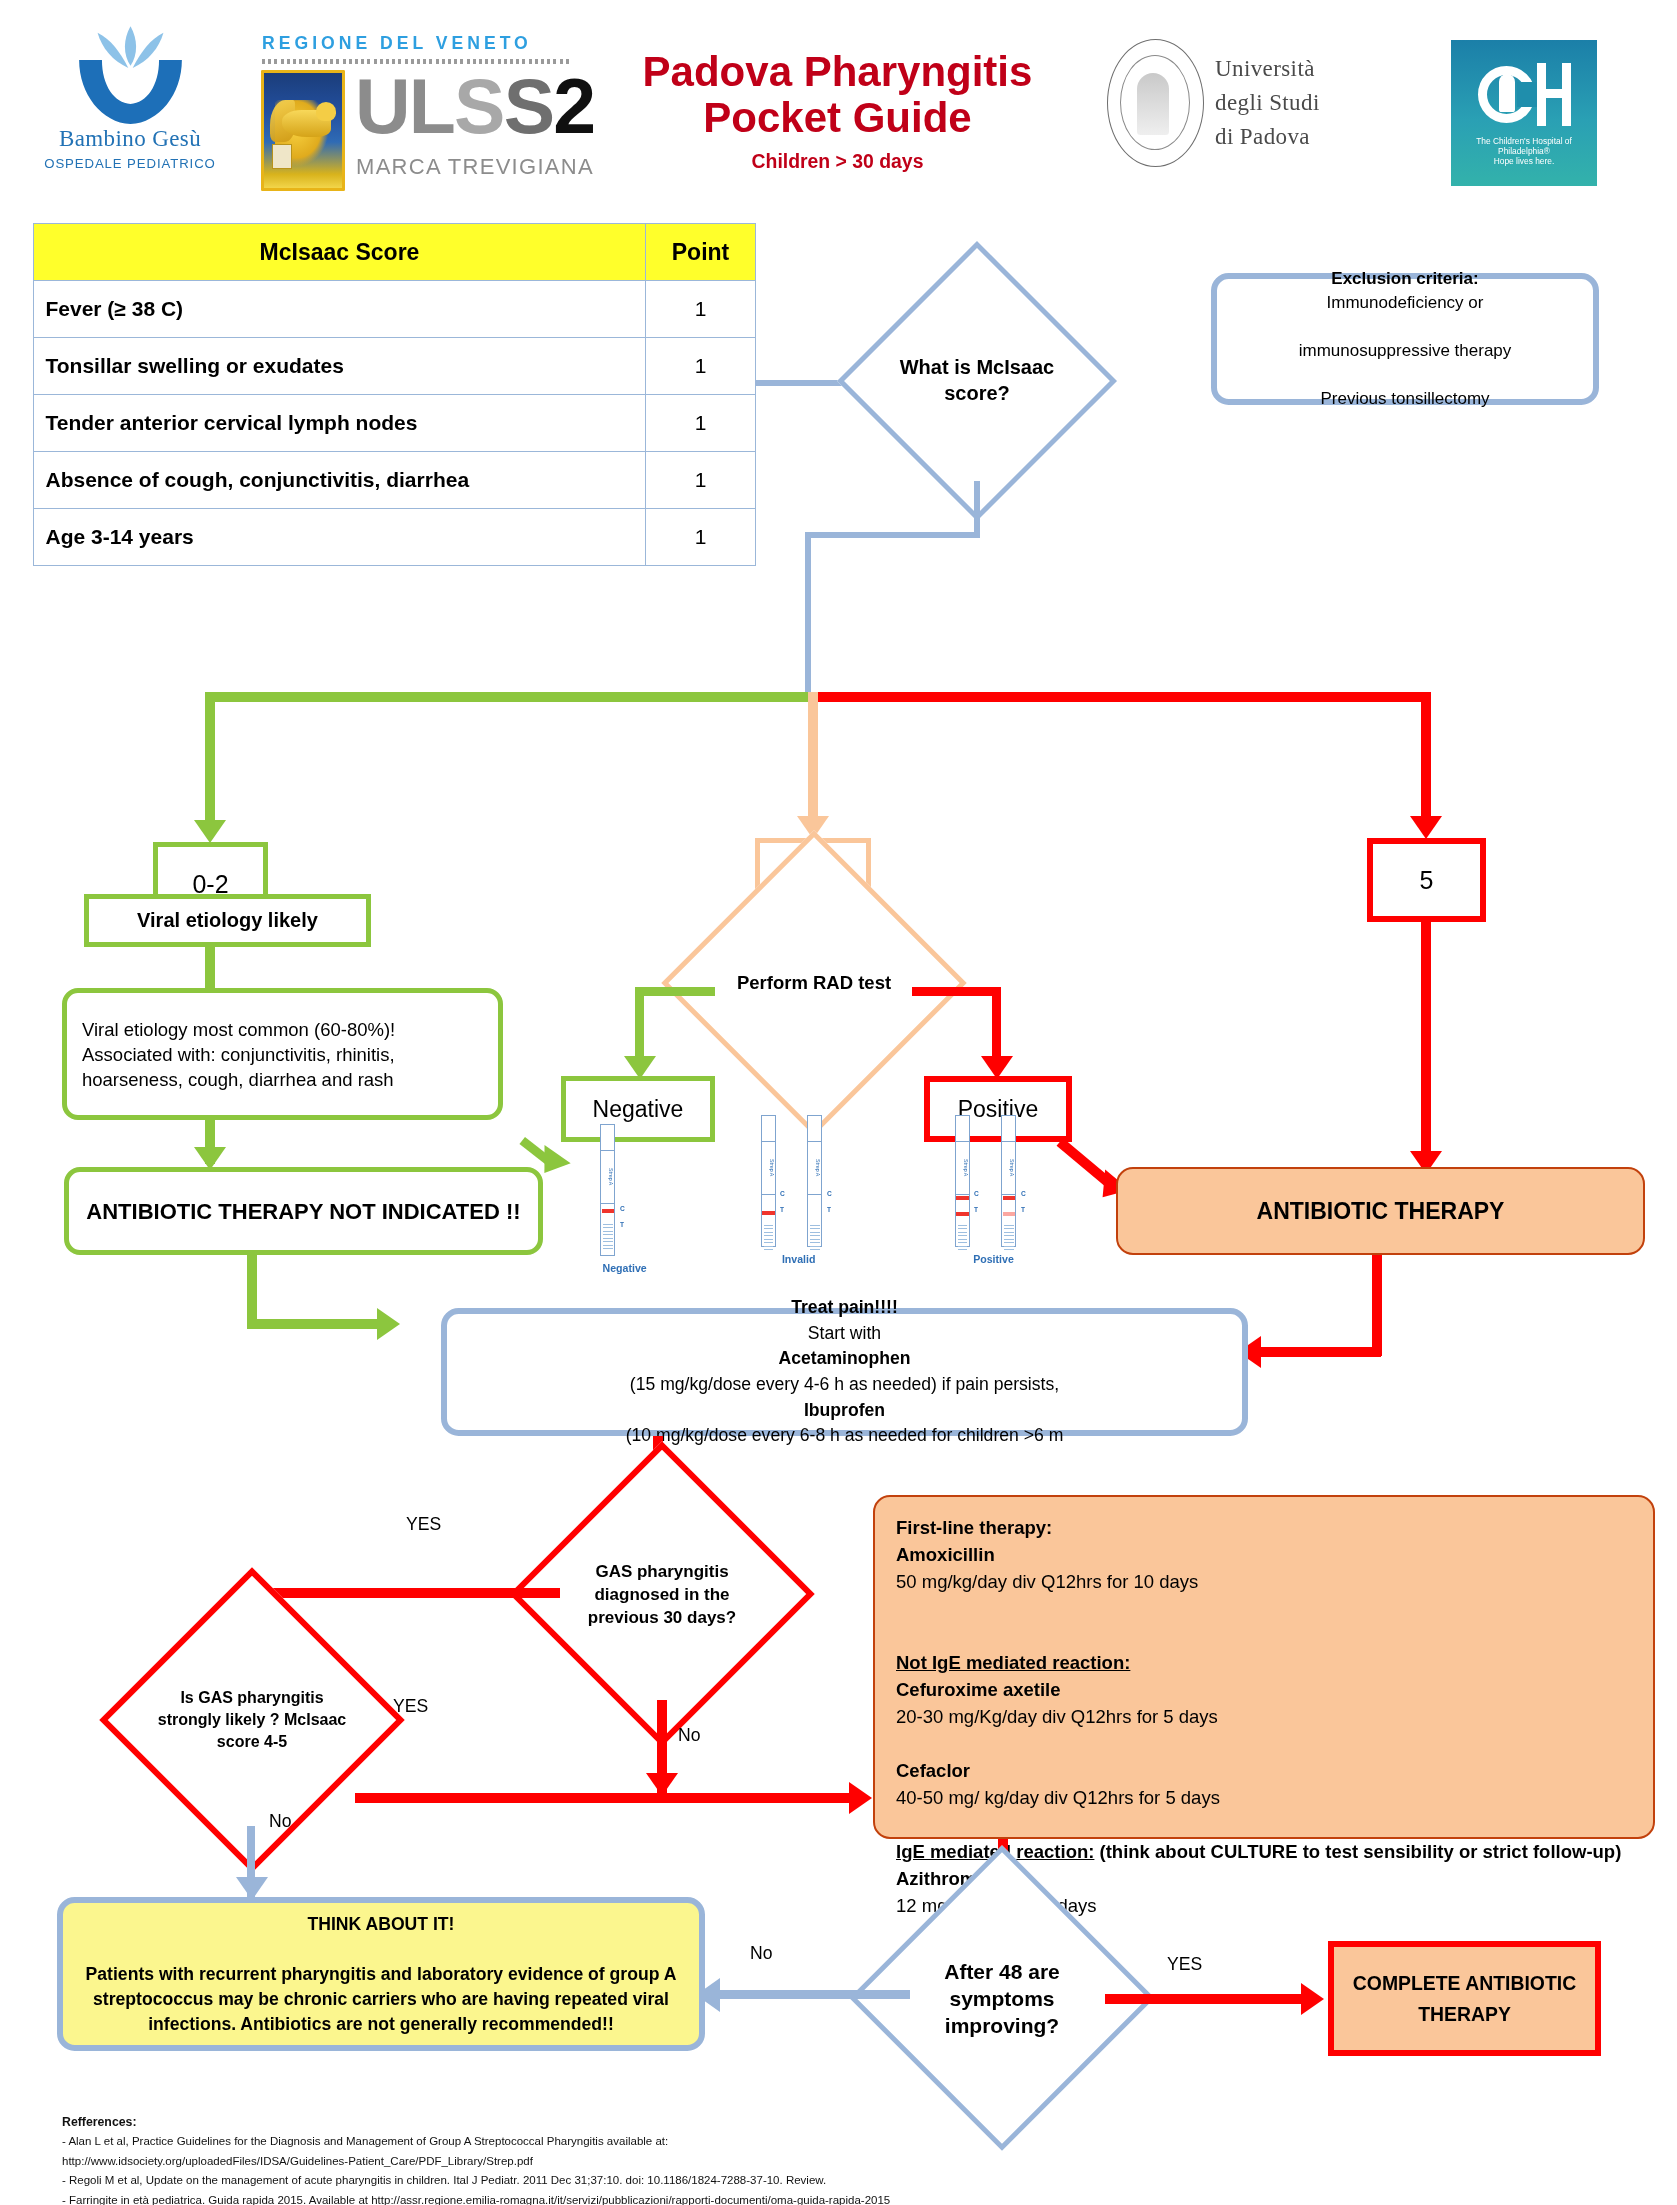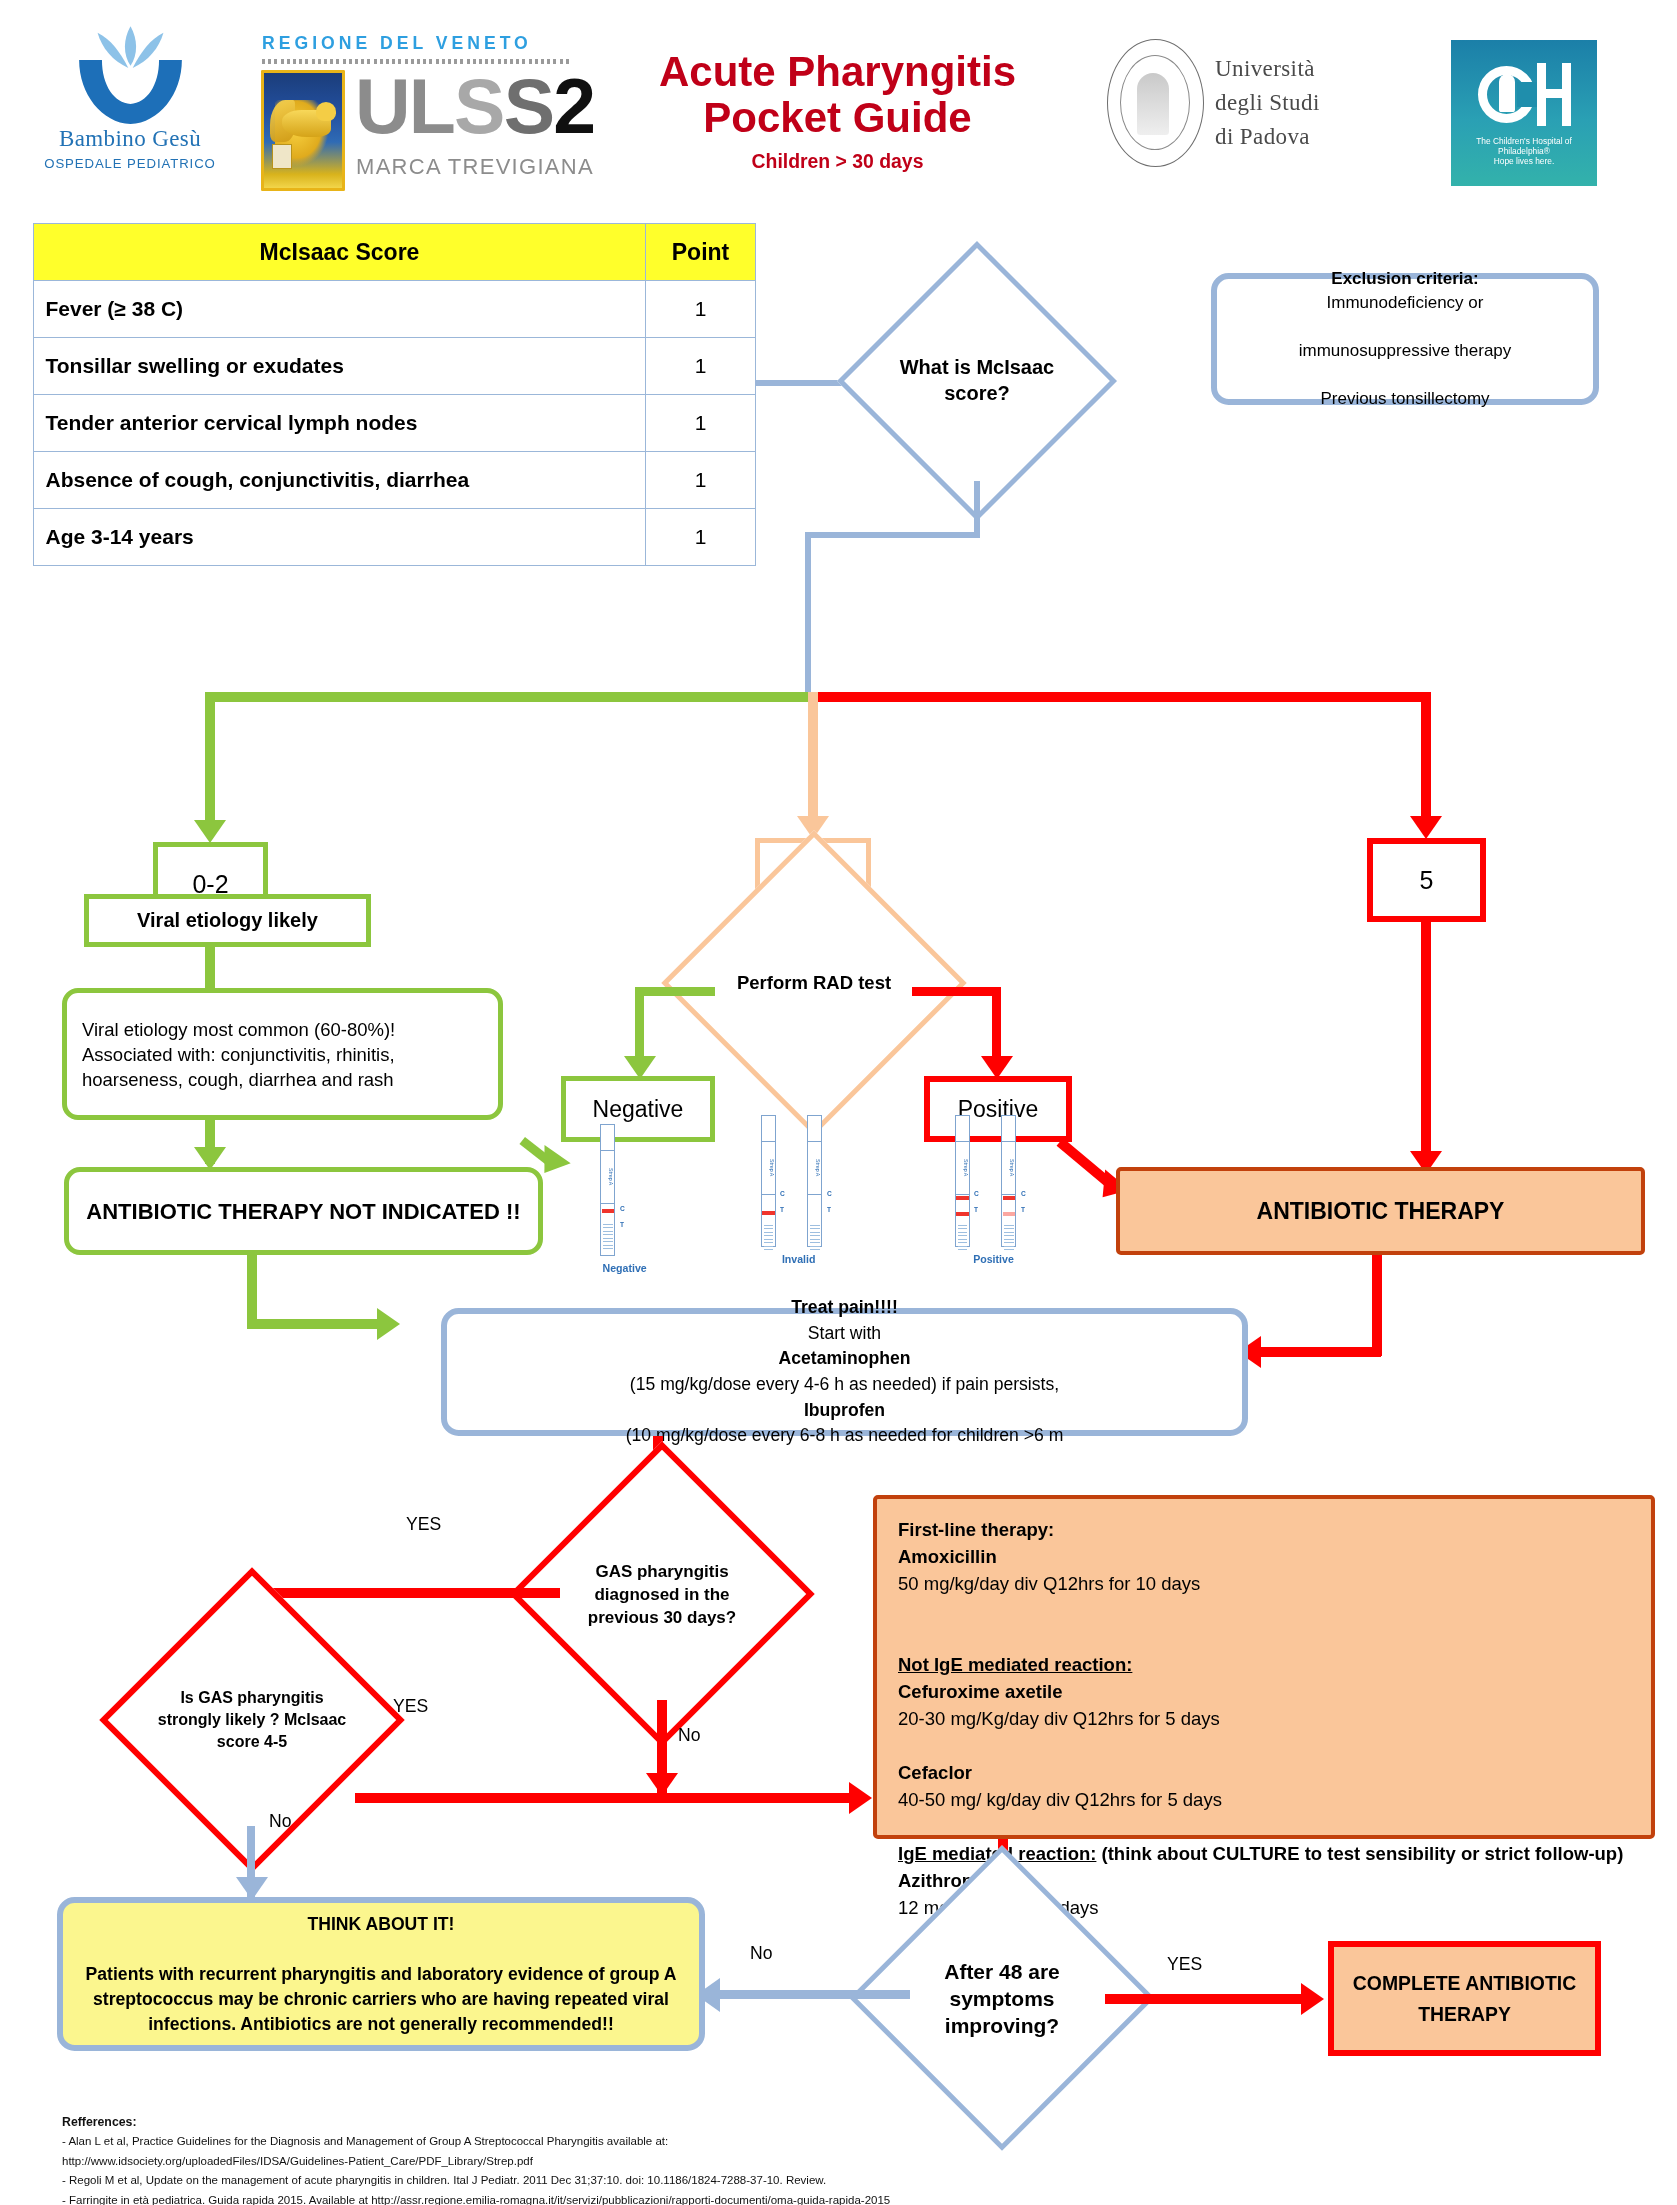--- a/index.html
+++ b/index.html
@@ -95,21 +95,21 @@
   
   .node { position:absolute; background:#fff; display:flex; align-items:center;
           justify-content:center; text-align:center; }
   .node span { display:block; width:100%; }
 
   .rect-blue  { border:6.2px solid #9ab5d9; border-radius:17.6px; }
   .rect-green { border:5.3px solid #8cc63e; }
   .rect-green-r { border:5.3px solid #8cc63e; border-radius:16px; }
   .rect-orange{ border:5.3px solid #fac69a; }
   .rect-red   { border:6.2px solid #ff0000; }
-  .rect-red-r { border:4px solid #c2410c; border-radius:5px; }
+  .rect-red-r { border:2px solid #c2410c; border-radius:17px; }
 
   .fill-orange { background:#fac69a; }
   .fill-yellow { background:#fbf68e; }
 
   
   .diamond-wrap { position:absolute; }
   .diamond-shape { position:absolute; left:0; top:0; width:100%; height:100%;
       transform:rotate(45deg); background:#fff; }
   .dm-blue  .diamond-shape { border:5.3px solid #9ab5d9; }
   .dm-orange .diamond-shape{ border:5.3px solid #fac69a; }
@@ -183,21 +183,21 @@
       <div class="lion-wing"></div>
       <div class="lion-body"></div>
       <div class="lion-head"></div>
       <div class="lion-book"></div>
     </div>
     <div class="ulss-big"><span class="ulss-u">U</span><span class="ulss-l">L</span><span class="ulss-s1">S</span><span class="ulss-s2">S</span><span class="ulss-2">2</span></div>
     <div class="ulss-marca">MARCA TREVIGIANA</div>
   </div>
 
   <div id="title-block" class="abs">
-    <div class="title-main">Acute Pharyngitis</div>
+    <div class="title-main">Padova Pharyngitis</div>
     <div class="title-main">Pocket Guide</div>
     <div class="title-sub">Children &gt; 30 days</div>
   </div>
 
   <div id="logo-padova" class="abs">
     <div class="pad-seal">
       <div class="pad-seal-in"></div>
       <div class="pad-seal-fig"></div>
     </div>
     <div class="pad-text">

